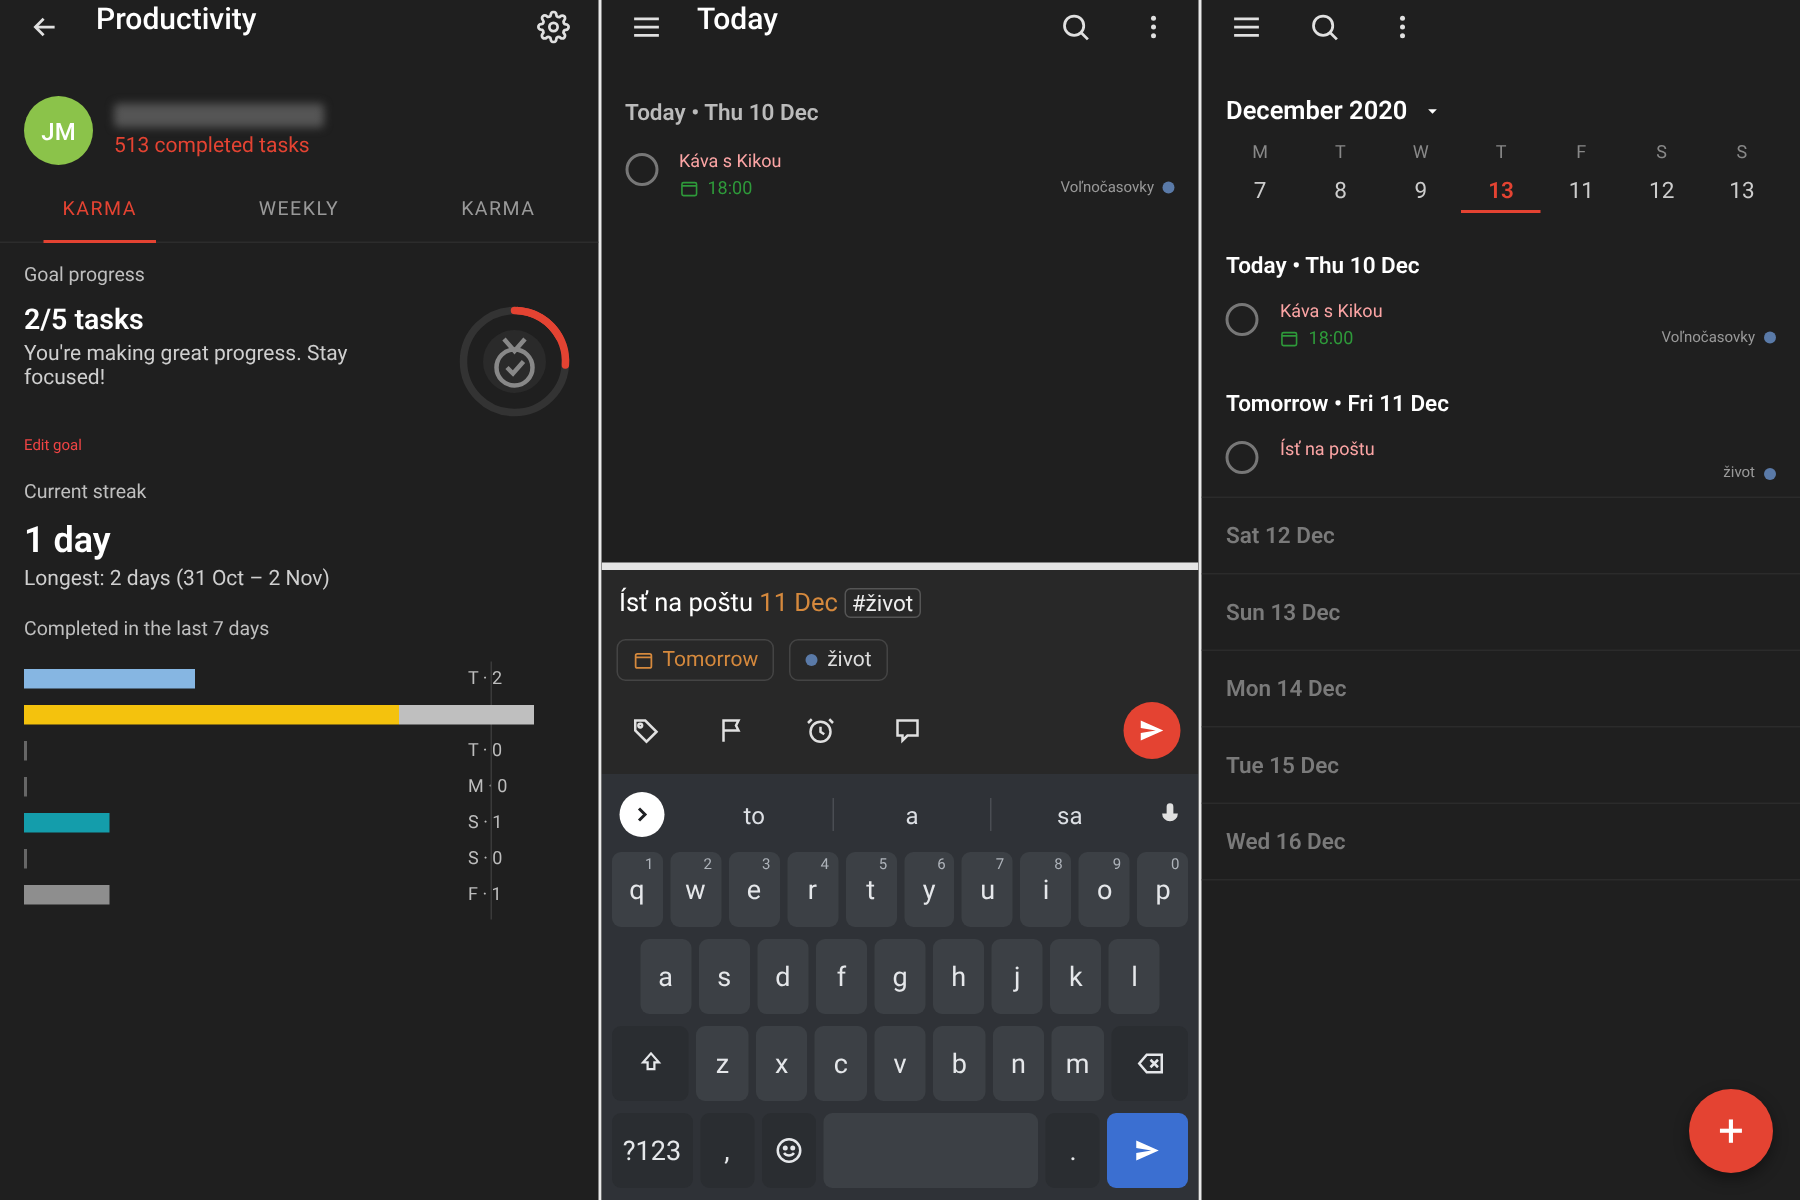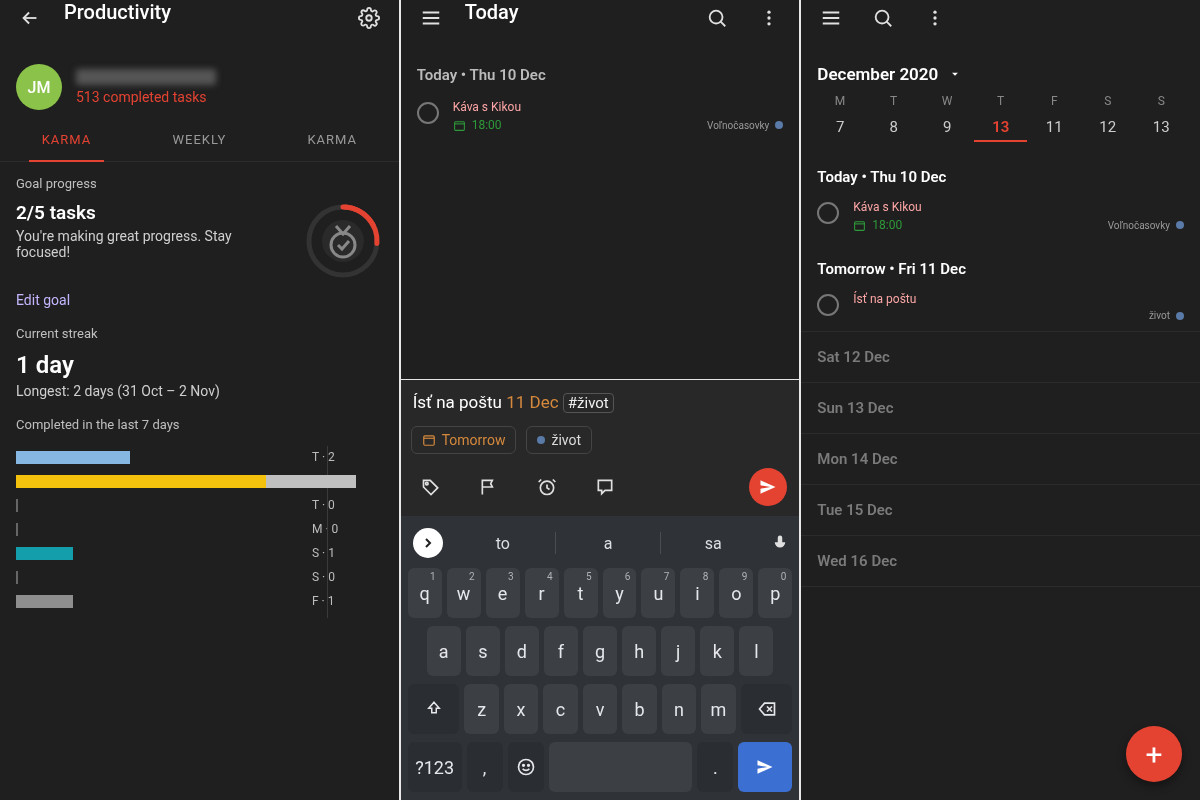--- a/index.html
+++ b/index.html
@@ -20,21 +20,21 @@
 .completed-line { color: #e44332; font-size: 14px; }
 .tabs { display: flex; border-bottom: 1px solid #2c2c2c; }
 .tab { flex: 1; text-align: center; padding: 14px 0; font-size: 13px; letter-spacing: 1px; color: #999; cursor: pointer; position: relative; }
 .tab.active { color: #e44332; }
 .tab.active::after { content: ""; position: absolute; left: 22%; right: 22%; bottom: -1px; height: 2px; background: #e44332; }
 .section { padding: 14px 16px 4px 16px; }
 .sec-label { font-size: 13px; color: #bfbfbf; margin-bottom: 10px; }
 .goal-row { display: flex; align-items: flex-start; gap: 14px; }
 .goal-text .count { font-size: 19px; font-weight: 600; color: #fff; margin-bottom: 4px; }
 .goal-text .msg { font-size: 14px; color: #cfcfcf; margin-bottom: 6px; max-width: 220px; }
-.edit-link { color: #c4b5fd; font-size: 14px; cursor: pointer; margin-top: 32px; }
+.edit-link { color: #ef4444; font-size: 10px; cursor: pointer; margin-top: 32px; }
 .medal-ring { width: 80px; height: 80px; position: relative; flex-shrink: 0; margin-left: auto; }
 .streak .count { font-size: 24px; font-weight: 600; color: #fff; margin-bottom: 4px; }
 .streak .longest { font-size: 14px; color: #cfcfcf; }
 .bars { padding: 6px 0; position: relative; }
 .bar-axis { position:absolute; right:55px; top:4px; bottom:4px; width:1px; background:#3a3a3a; }
 .bar-row { display: flex; align-items: center; gap: 10px; margin-bottom: 6px; height: 18px; }
 .bar-track { position: relative; height: 13px; flex: 0 0 286px; }
 .bar-fill { position: absolute; left: 0; top: 0; bottom: 0; }
 .bar-label { font-size: 12px; color: #bdbdbd; white-space: nowrap; }
 
@@ -42,21 +42,21 @@
 .date-header { padding: 10px 16px; color: #bbb; font-size: 15px; font-weight: 600; }
 .task-row { display: flex; align-items: flex-start; gap: 14px; padding: 6px 16px 10px 16px; }
 .task-circle { width: 22px; height: 22px; border: 2px solid #777; border-radius: 50%; margin-top: 2px; cursor: pointer; flex-shrink: 0; }
 .task-body { flex: 1; }
 .task-title { font-size: 12px; color: #fca5a5; margin-bottom: 4px; }
 .task-meta { display: flex; align-items: center; gap: 6px; font-size: 12px; }
 .task-time { color: #2e9a3a; }
 .task-project { margin-left: auto; color: #999; font-size: 10px; display:flex; align-items:center; gap:6px;}
 .proj-dot { width: 8px; height: 8px; border-radius: 50%; display:inline-block;}
 
-.quick-add { background: #282828; border-top: 1px solid #e5e5e5; padding: 8px 10px 6px 10px; }
+.quick-add { background: #282828; border-top: 5px solid #e5e5e5; padding: 8px 10px 6px 10px; }
 .qa-input { font-size: 17px; color: #fff; padding: 4px 2px; }
 .qa-input .chip-date { color: #d5893d; }
 .qa-input .chip-tag { color: #eee; border:1px solid #555; padding:0 4px; border-radius:4px; font-size:15px;}
 .qa-chips { display: flex; gap: 10px; margin: 10px 0; }
 .qa-chip { display:flex; align-items:center; gap:6px; border: 1px solid #444; border-radius: 6px; padding: 5px 10px; color: #d5893d; font-size: 14px; cursor:pointer;}
 .qa-chip.project { color: #ddd; }
 .qa-chip.project .proj-dot { background:#5a7aa8; }
 .qa-actions { display:flex; align-items:center; gap: 22px; padding: 4px 2px; }
 .qa-actions .spacer { flex:1; }
 .send-btn { width: 38px; height: 38px; border-radius: 50%; background: #e44332; display:flex; align-items:center; justify-content:center; cursor:pointer; }

